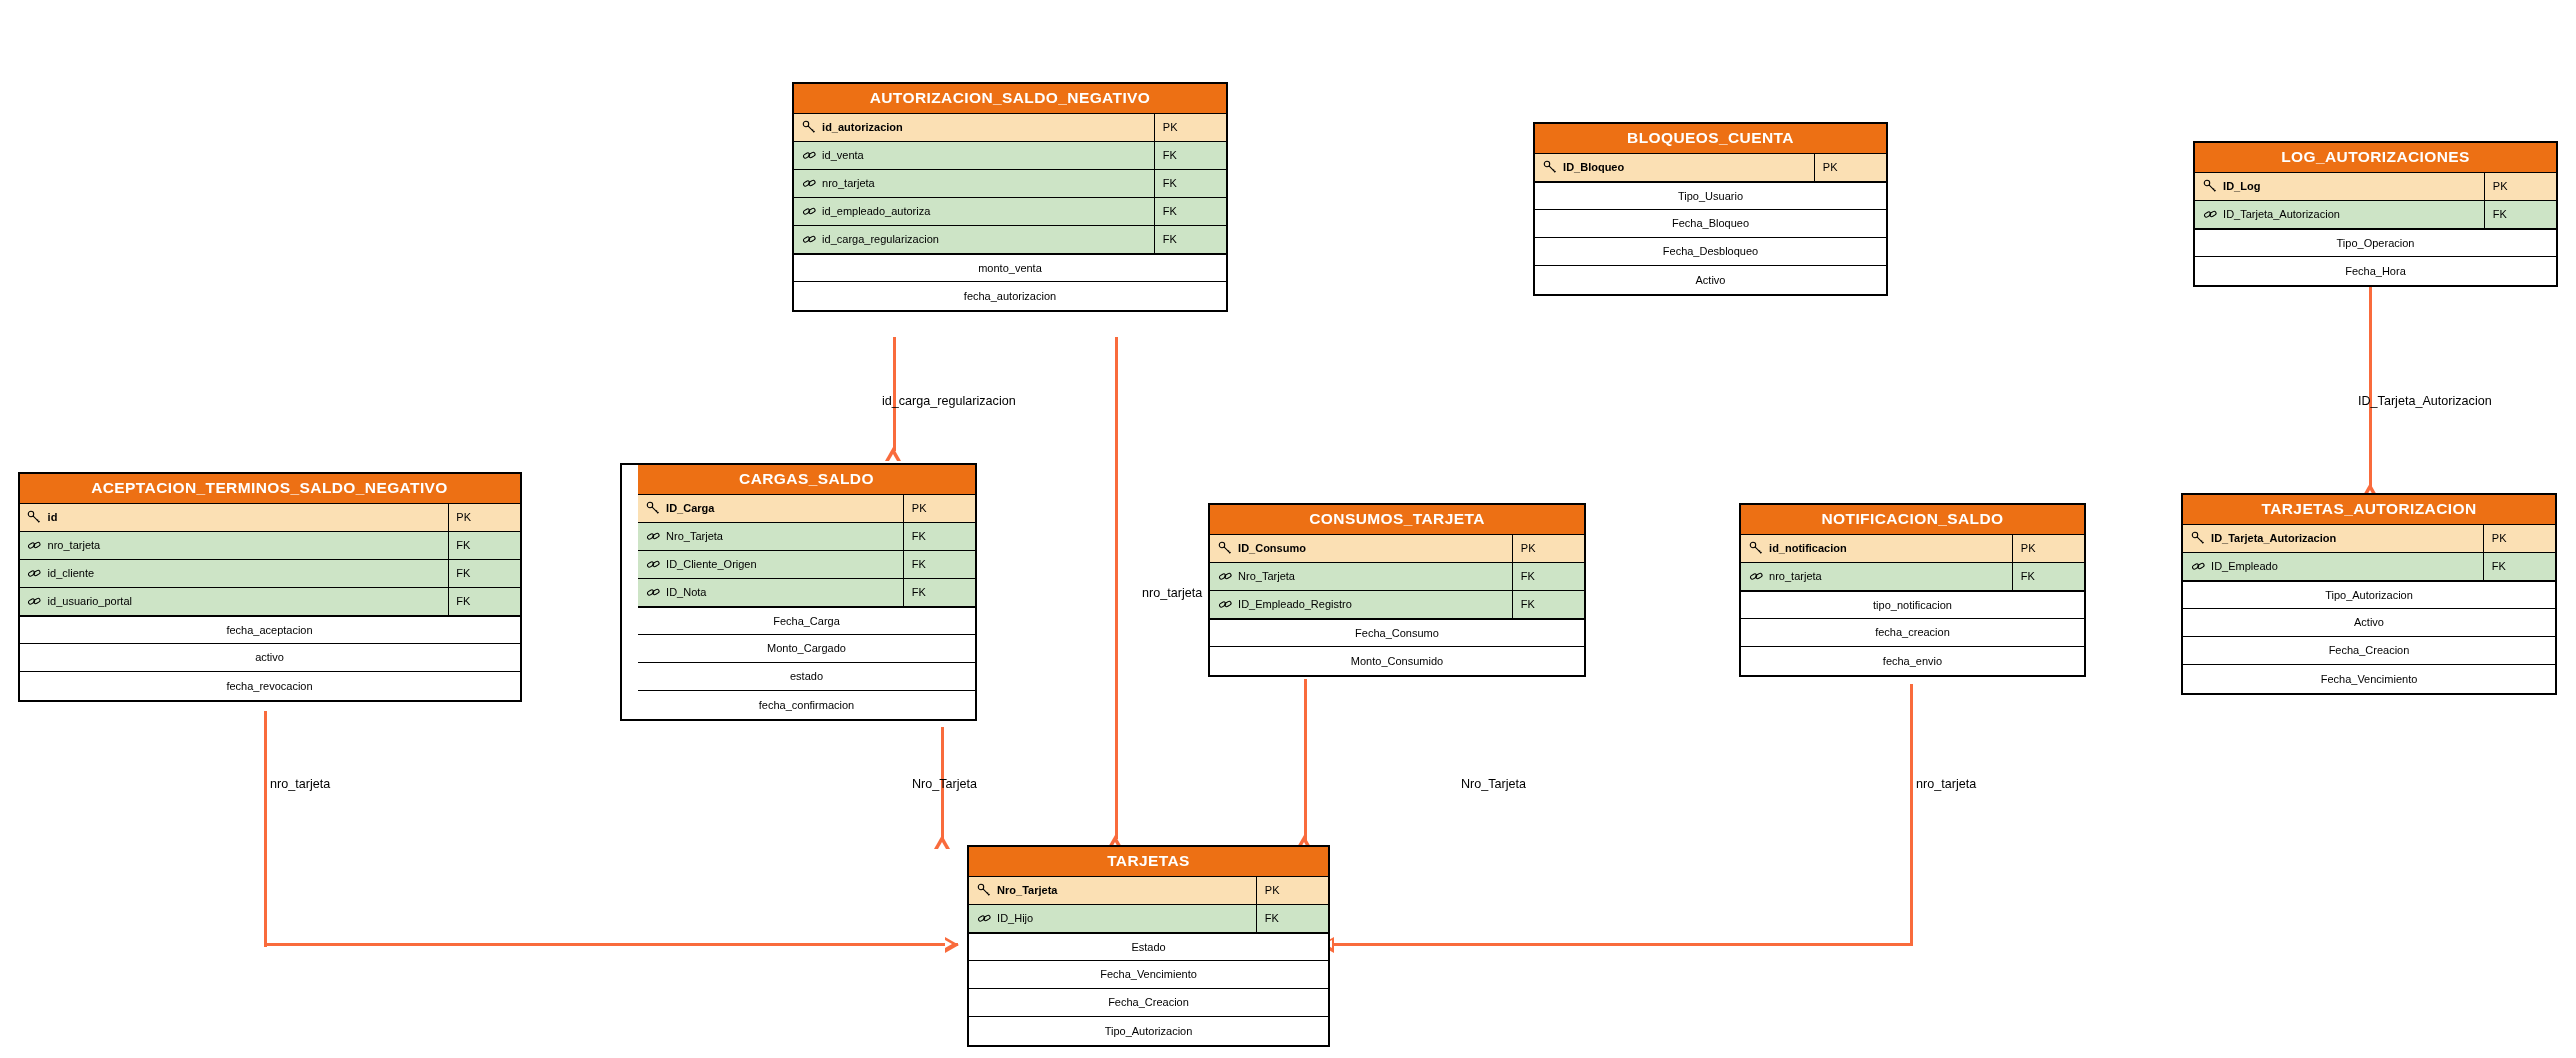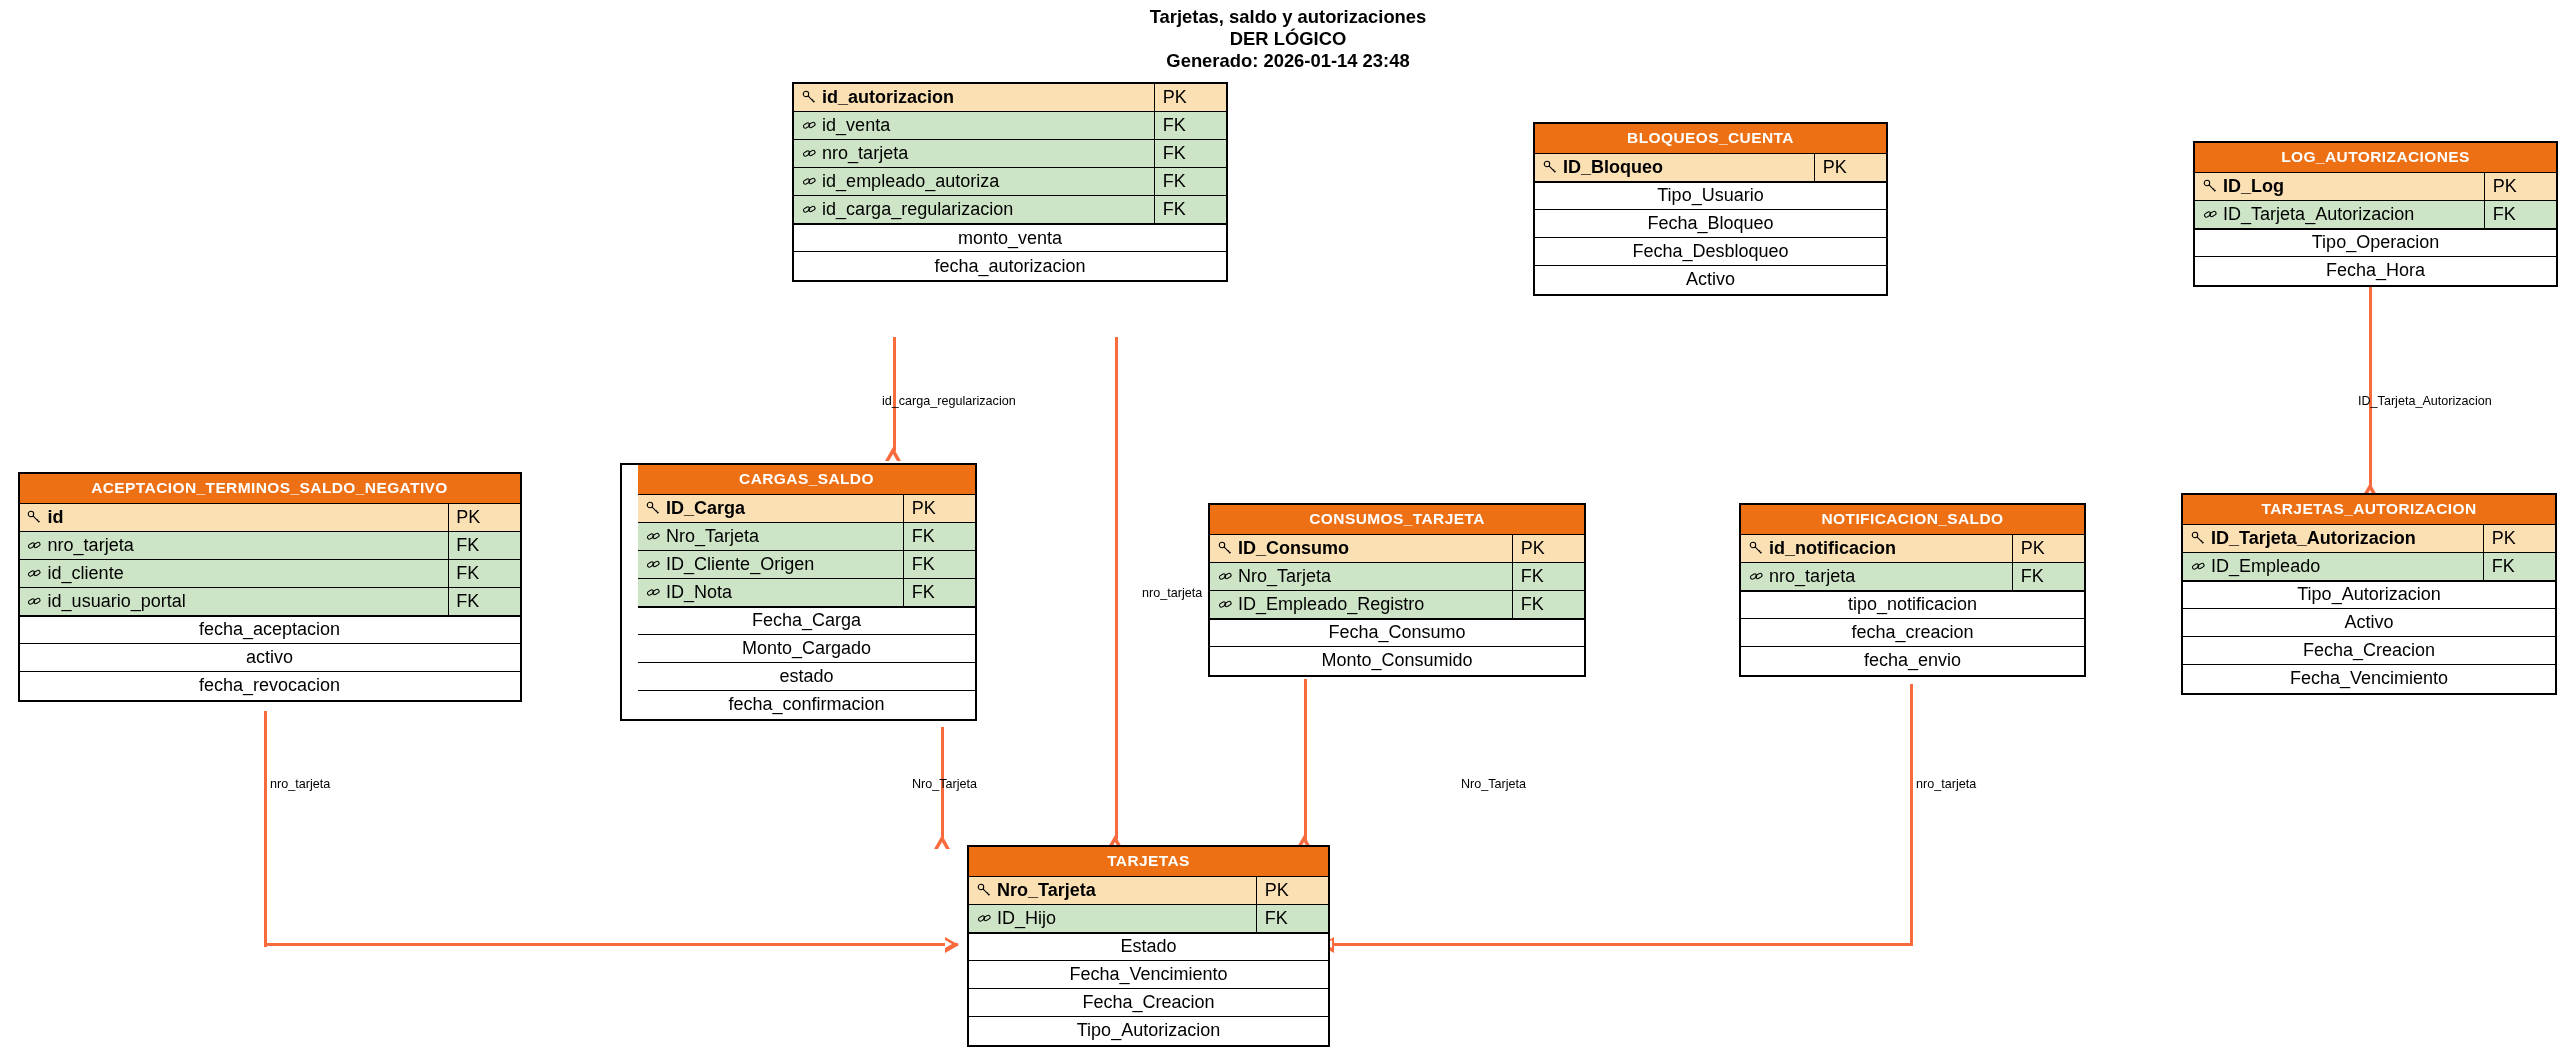--- a/index.html
+++ b/index.html
@@ -44,21 +44,21 @@
     text-align: center;
     letter-spacing: 0.4px;
     padding: 4.8px 1.9px 5.8px 1.9px;
     border-bottom: 1.9px solid #000000;
     white-space: nowrap;
     overflow: hidden;
   }
   .ent-row {
     display: flex;
     border-bottom: 1px solid #000000;
-    font-size: 18px;
+    font-size: 11px;
     color: #000000;
     height: 28px;
     align-items: center;
     box-sizing: border-box;
   }
   .ent-row:last-child { border-bottom: none; }
 
   .ent-row.pk  { background: #FBE0B4; font-weight: bold; }
   .ent-row.fk  { background: #CDE4C6; justify-content: space-between; }
   .ent-row.plain { background: #ffffff; }
@@ -157,25 +157,20 @@
     color: #000000;
     white-space: nowrap;
     background: transparent;
   }
 </style>
 </head>
 <body>
 
 <div id="canvas">
 
-  <div id="title-block">
-    <div>Tarjetas, saldo y autorizaciones</div>
-    <div>DER LÓGICO</div>
-    <div>Generado: 2026-01-14 23:48</div>
-  </div>
 
   <div>
 
     <div class="conn conn-v" style="left:893px; top:337px; height:114px;"></div>
     <div class="arrow arrow-up" style="left:885px; top:447px;"></div>
     <div class="notch-up" style="left:889px; top:454px;"></div>
     <div class="edge-label" style="left:882px; top:394px;">id_carga_regularizacion</div>
 
     <div class="conn conn-v" style="left:1115px; top:337px; height:502px;"></div>
     <div class="arrow arrow-up" style="left:1107px; top:835px;"></div>
@@ -204,20 +199,21 @@
     <div class="notch-left" style="left:1325px; top:940px;"></div>
     <div class="edge-label" style="left:1916px; top:777px;">nro_tarjeta</div>
 
     <div class="conn conn-v" style="left:2369px; top:287px; height:202px;"></div>
     <div class="arrow arrow-up" style="left:2362px; top:483px;"></div>
     <div class="notch-up" style="left:2366px; top:490px;"></div>
     <div class="edge-label" style="left:2358px; top:394px;">ID_Tarjeta_Autorizacion</div>
   </div>
 
   <div class="entity" style="left:792px; top:82px; width:436px;">
+    <div class="ent-header">AUTORIZACION_SALDO_NEGATIVO</div>
     <div class="ent-row pk">
       <div class="keycell">
           <span class="icon-key">
             <svg viewBox="0 0 16 16" width="14.5" height="14.5">
               <g fill="none" stroke="#000" stroke-width="1.2">
                 <circle cx="4.4" cy="4.4" r="3"></circle>
                 <path d="M6.6 6.6 L13.5 13.5 M11 12 L12.3 10.7 M12.6 13.6 L13.9 12.3"></path>
               </g>
             </svg>
           </span>

